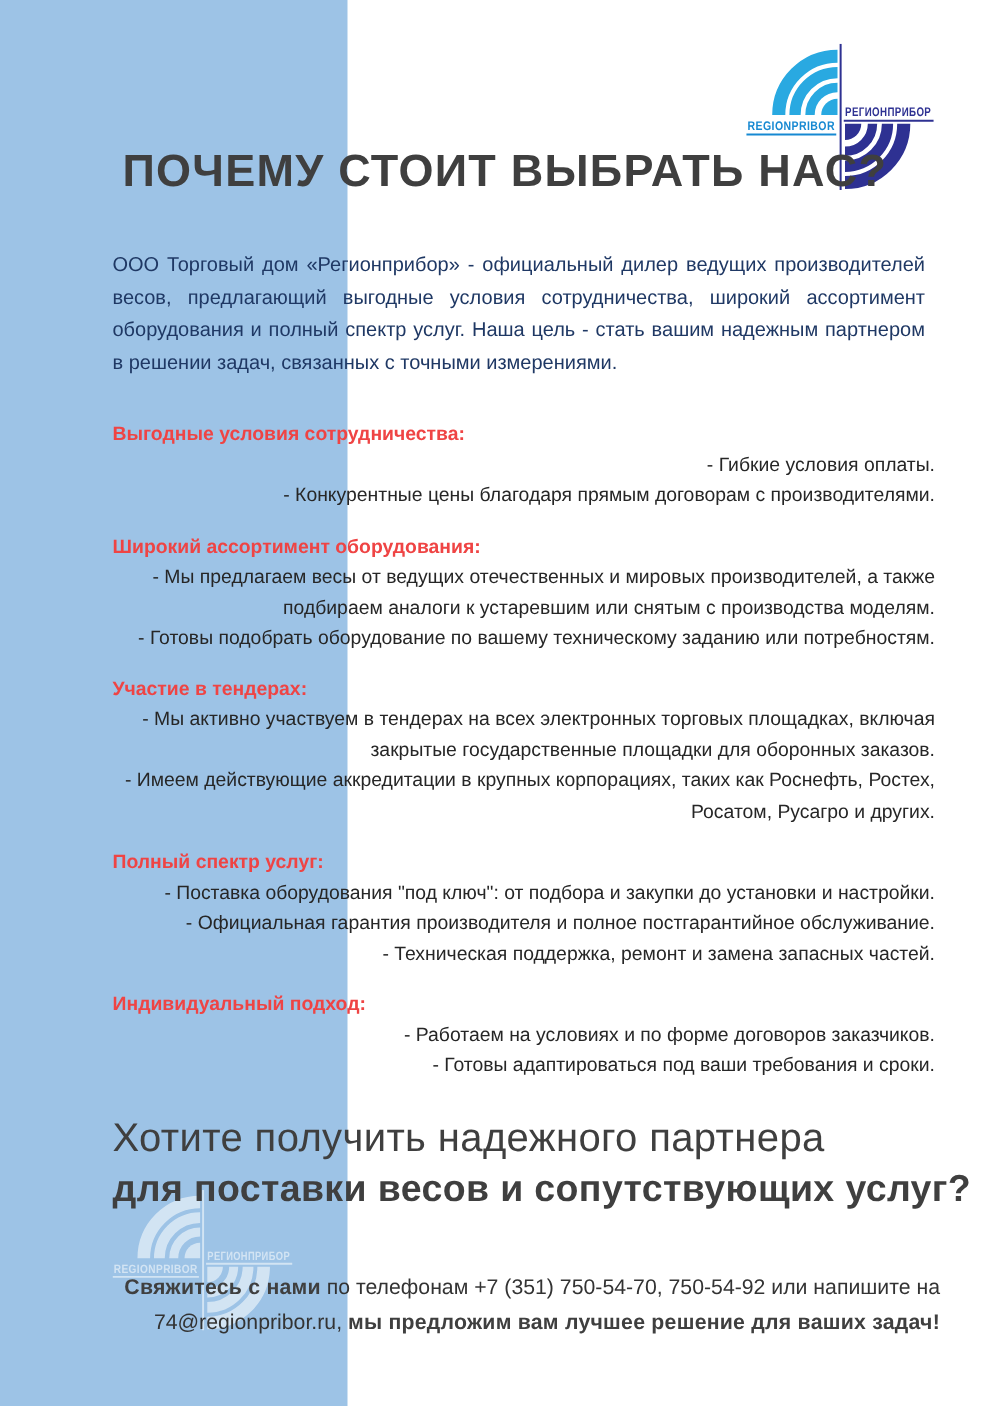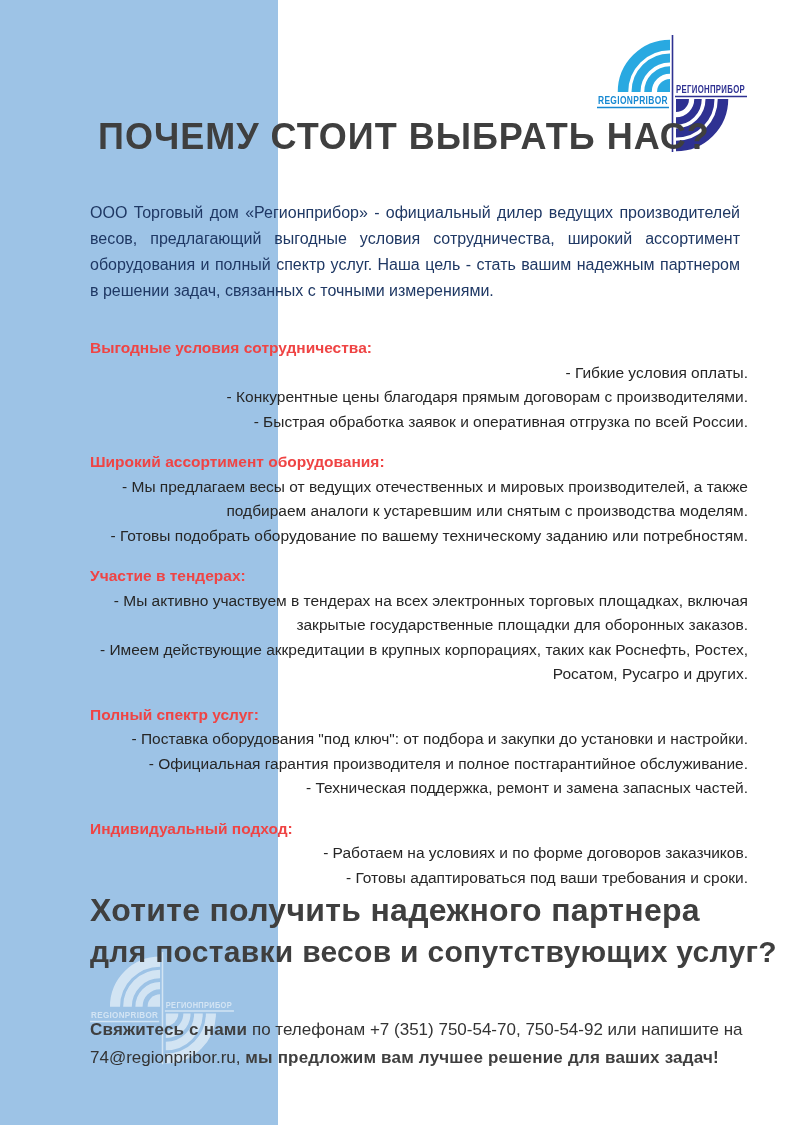--- a/index.html
+++ b/index.html
@@ -42,26 +42,26 @@
     font-size:16px;line-height:26px;color:#1F3864;
     text-align:justify;
   }
   
   .sections{position:absolute;left:90px;top:336px;width:658px;}
   .sec{margin-bottom:16px;}
   .sec-h{font-weight:bold;color:#ef4444;font-size:15.5px;line-height:24.5px;}
   .sec-line{color:#262626;font-size:15.5px;line-height:24.5px;text-align:right;}
   
   .cta{position:absolute;left:90px;top:888px;width:700px;color:#3F3F3F;}
-  .cta-l1{font-size:32px;font-weight:bold;letter-spacing:.3px;white-space:nowrap;line-height:44px;}
+  .cta-l1{font-size:32px;font-weight:normal;letter-spacing:.3px;white-space:nowrap;line-height:44px;}
   .cta-l2{font-size:30px;font-weight:bold;letter-spacing:.3px;white-space:nowrap;line-height:40px;}
   
   .contact{
     position:absolute;left:90px;top:1016px;width:662px;
-    font-size:17px;line-height:28px;color:#333333;z-index:2;
+    font-size:17px;line-height:28px;color:#333333;z-index:2;text-align:right;
   }
   .hvy{font-weight:bold;color:#3F3F3F;letter-spacing:.2px;}
 </style>
 </head>
 <body>
 
 <div class="page">
 
   <div class="band"></div>
 
@@ -90,21 +90,20 @@
   <div class="title">ПОЧЕМУ СТОИТ ВЫБРАТЬ НАС?</div>
 
   <div class="intro">ООО Торговый дом «Регионприбор» - официальный дилер ведущих производителей весов, предлагающий выгодные условия сотрудничества, широкий ассортимент оборудования и полный спектр услуг. Наша цель - стать вашим надежным партнером в решении задач, связанных с точными измерениями.</div>
 
   <div class="sections" id="sections">
     <section class="sec">
       <div class="sec-h">Выгодные условия сотрудничества:</div>
       <div class="sec-items">
           <div class="sec-line">- Гибкие условия оплаты.</div>
           <div class="sec-line">- Конкурентные цены благодаря прямым договорам с производителями.</div>
-          <div class="sec-line">- Быстрая обработка заявок и оперативная отгрузка по всей России.</div>
         </div>
     </section>
 
     <section class="sec">
       <div class="sec-h">Широкий ассортимент оборудования:</div>
       <div class="sec-items">
           <div class="sec-line">- Мы предлагаем весы от ведущих отечественных и мировых производителей, а также подбираем аналоги к устаревшим или снятым с производства моделям.</div>
           <div class="sec-line">- Готовы подобрать оборудование по вашему техническому заданию или потребностям.</div>
         </div>
     </section>

